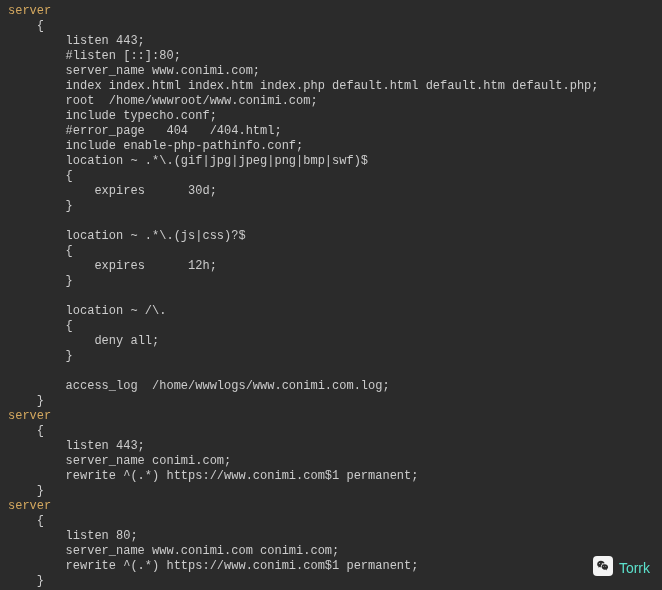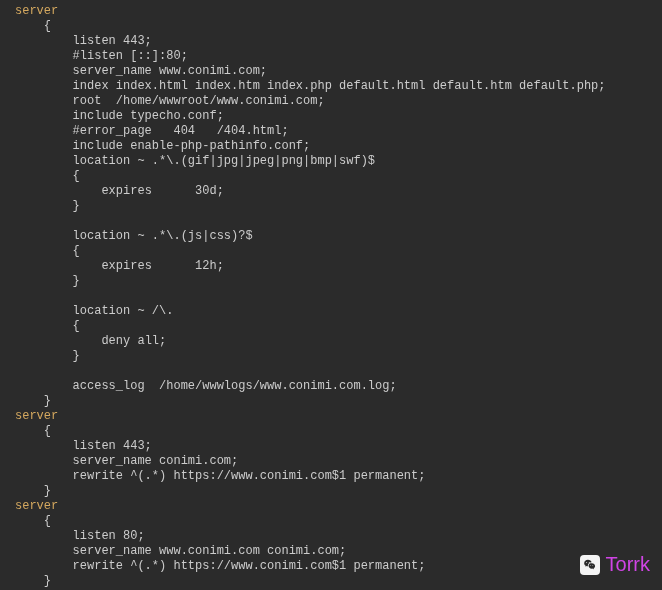--- a/index.html
+++ b/index.html
@@ -12,34 +12,34 @@
     height: 590px;
     overflow: hidden;
     position: relative;
   }
   .code-container {
     padding: 4px 0;
     white-space: pre;
     line-height: 15px;
   }
   .line {
-    padding-left: 15px;
+    padding-left: 8px;
   }
   .kw { color: #d4a85f; }
   .norm { color: #cccccc; }
   .watermark {
     position: absolute;
     right: 12px;
     bottom: 14px;
     display: flex;
-    align-items: center;
+    align-items: flex-end;
     gap: 6px;
-    color: #d946ef;
+    color: #5eead4;
     font-family: Arial, sans-serif;
-    font-size: 20px;
+    font-size: 14px;
     opacity: 0.95;
   }
   .watermark-icon {
     width: 20px;
     height: 20px;
     background: #ffffff;
     border-radius: 4px;
     display: flex;
     align-items: center;
     justify-content: center;

